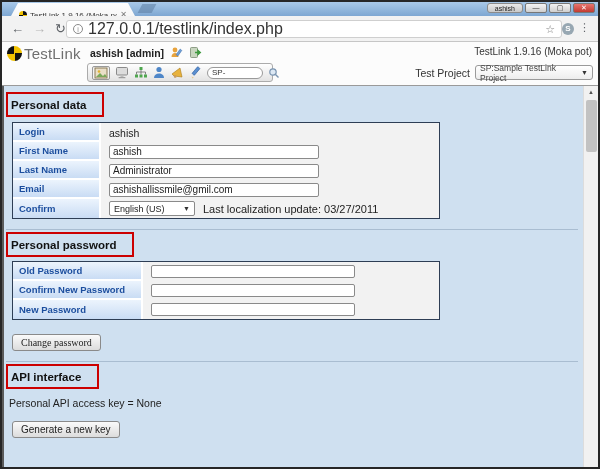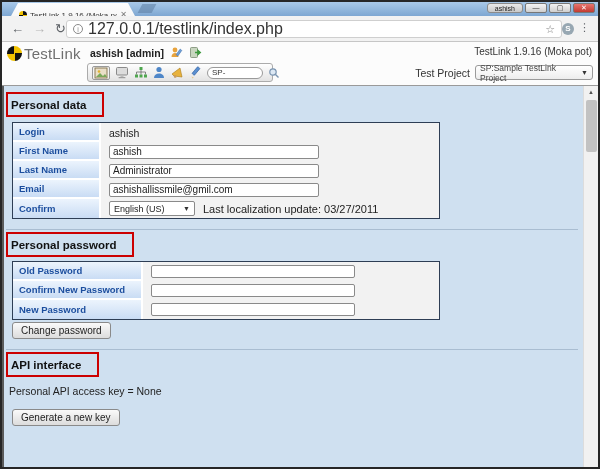--- a/index.html
+++ b/index.html
@@ -258,21 +258,21 @@
           </div>
       </div>
       <div class="frow">
         <div class="fcell-label">New Password</div>
         <div class="fcell-value">
             <input type="password" class="txt-input pw" style="">
           </div>
       </div>
     </div>
 
-    <div style=""><span class="btn">Change password</span></div>
+    <div style="margin-top:12px;font-family:Liberation Serif, serif;"><span class="btn">Change password</span></div>
 
     <div class="divider"></div>
 
     <div class="red-box" style="margin-top:2px;">
       <span class="section-title">API interface</span>
     </div>
 
     <div class="api-text">Personal API access key = None</div>
 
     <div style="margin-top:10px;"><span class="btn">Generate a new key</span></div>

